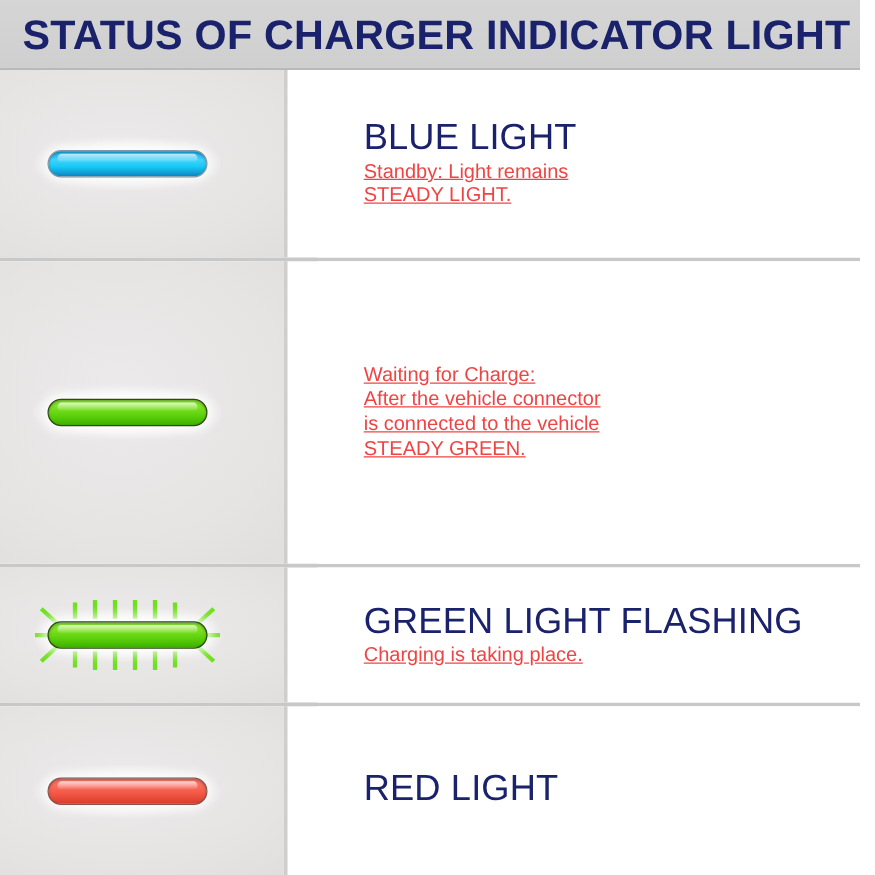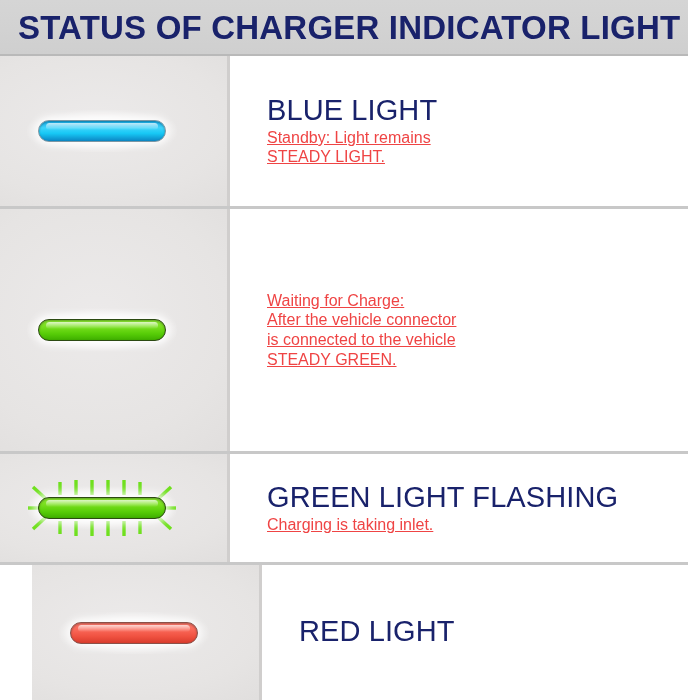--- a/index.html
+++ b/index.html
@@ -32,22 +32,23 @@
     white-space:nowrap;
   }
 
   
   .table{flex:1 1 auto;display:flex;flex-direction:column;}
   .row{
     display:flex;
     position:relative;
     border-bottom:3px solid #c8c8c8;
     box-sizing:border-box;
-  }
-  .row:last-child{border-bottom:none;padding-left:32px;}
+    gap:24px;
+  }
+  .row:last-child{border-bottom:none;}
 
   .row.r1{height:153px;}
   .row.r2{height:245px;}
   .row.r3{height:111px;justify-content:flex-end;}
   .row.r4{height:135px;}
 
   .cell-icon{
     width:230px;flex:0 0 230px;
     background:
       radial-gradient(130% 110% at 42% 45%, #eceaea 0%, #e6e4e3 45%, #dedcdb 78%, #d8d6d5 100%);
@@ -200,21 +201,21 @@
             <line x1="11" y1="53" x2="23" y2="42"></line>
             <line x1="149" y1="53" x2="137" y2="42"></line>
           </svg>
           <div class="glowhalo"></div>
           <div class="led green"></div>
         </div>
       </div>
       <div class="cell-text">
         <div class="heading">GREEN LIGHT FLASHING</div>
         <div class="body-lines">
-          <span class="ln">Charging is taking inlet.</span>
+          <span class="ln">Charging is taking place.</span>
         </div>
       </div>
     </div>
 
     <div class="row r4">
       <div class="cell-icon">
         <div class="led-wrap">
           <div class="glowhalo"></div>
           <div class="led red"></div>
         </div>

